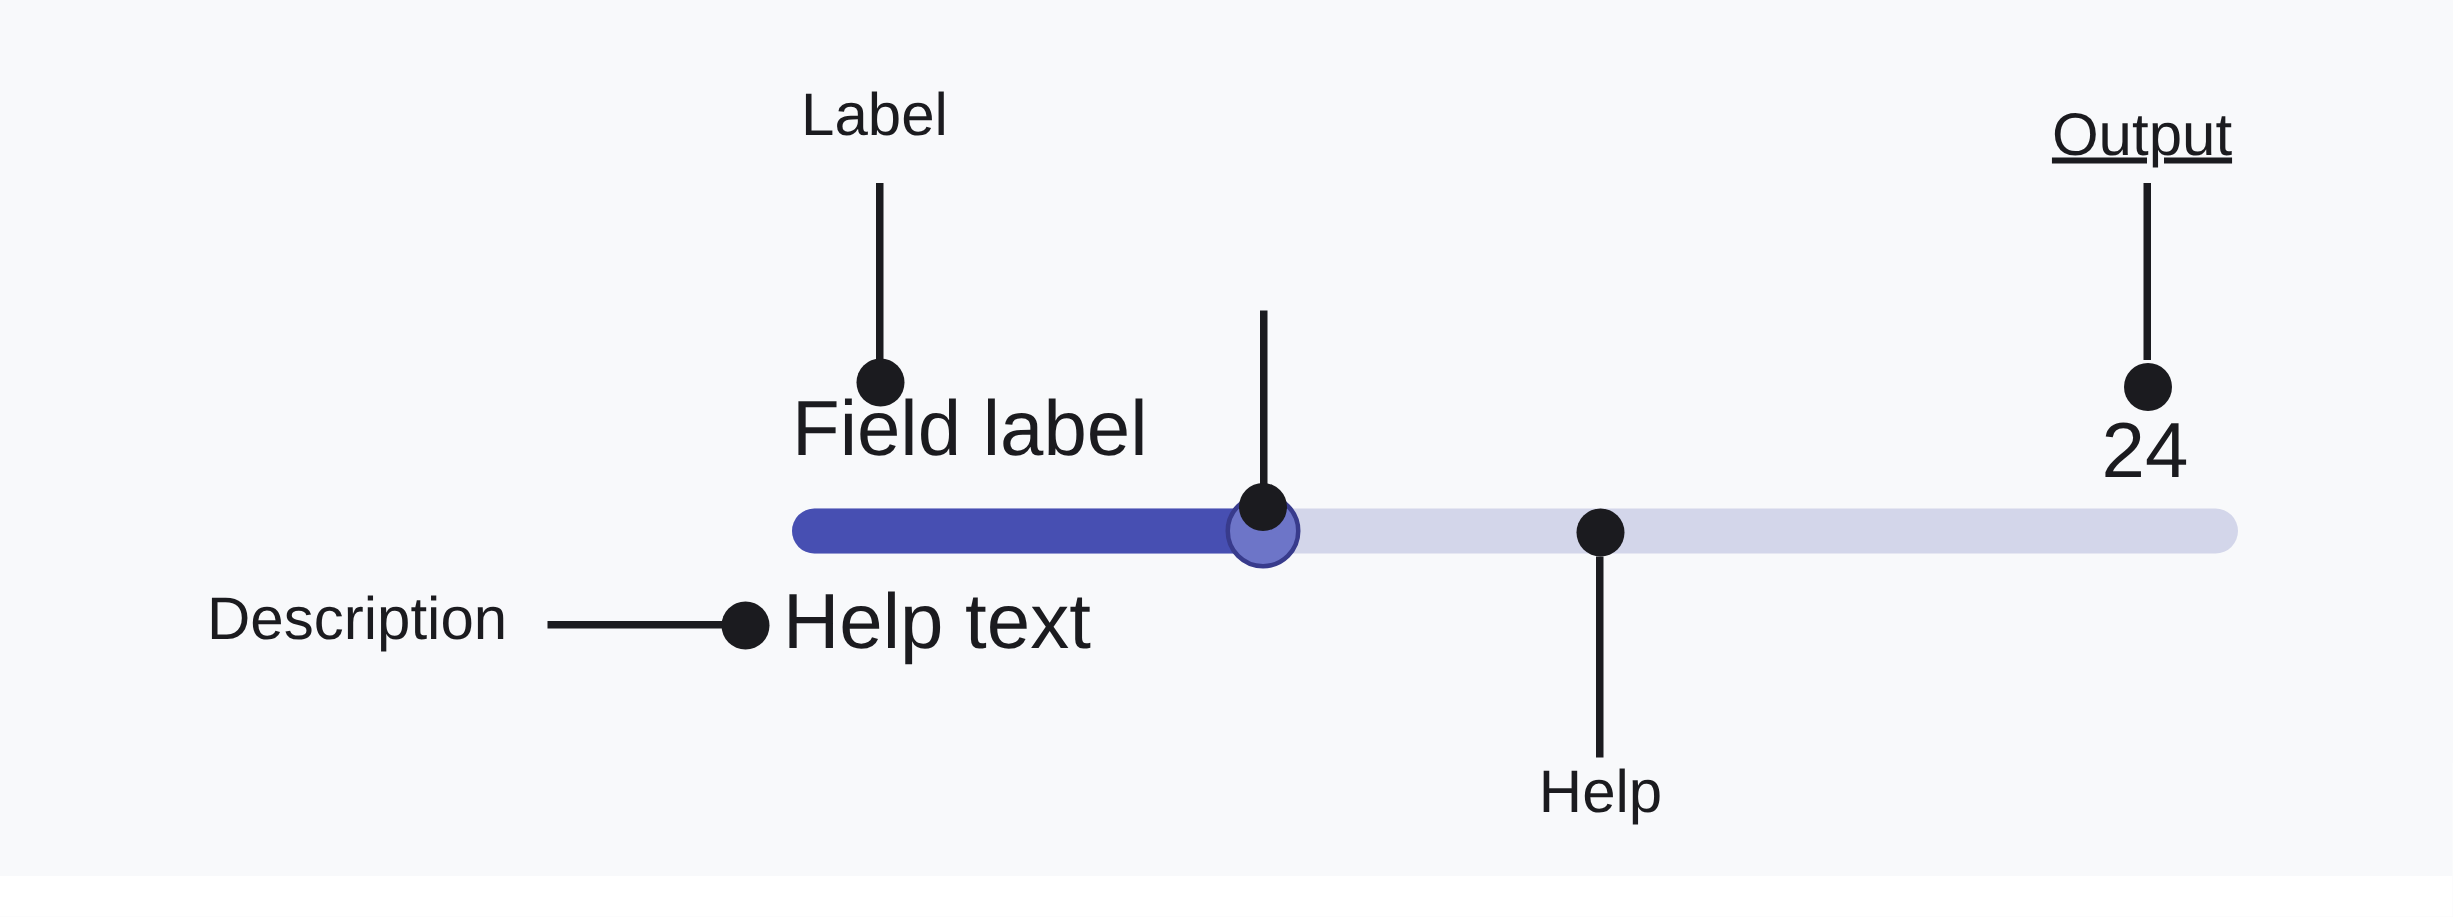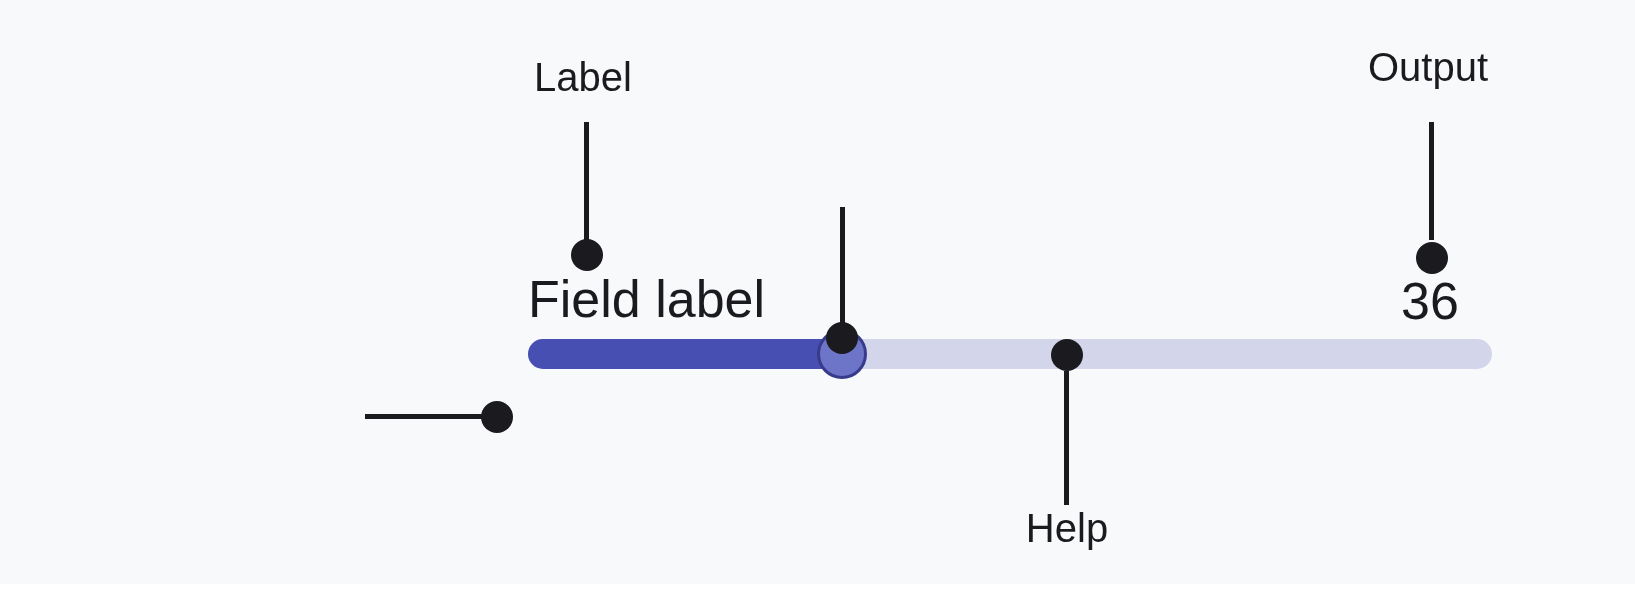--- a/index.html
+++ b/index.html
@@ -87,34 +87,34 @@
 
   
   #ann-label       { left: 583px;  top: 57px;  }
   #ann-label-line  { left: 584px;  top: 122px; height: 118px; }
   #ann-label-dot   { left: 571px;  top: 239px; }
 
   #ann-thumb       { left: 850px;  top: 160px; }
   #ann-thumb-line  { left: 840px;  top: 207px; height: 116px; }
   #ann-thumb-dot   { left: 826px;  top: 322px; }
 
-  #ann-output      { left: 1428px; top: 47px;  }
+  #ann-output      { left: 1428px; top: 70px; text-decoration: underline;  }
   #ann-output-line { left: 1429px; top: 122px; height: 118px; }
   #ann-output-dot  { left: 1416px; top: 242px; }
 
   #ann-track-dot   { left: 1051px; top: 339px; }
   #ann-track-line  { left: 1064px; top: 371px; height: 134px; }
   #ann-track       { left: 1067px; top: 508px; }
 
   #ann-description { left: 138px;  top: 393px; }
   #ann-desc-line   { left: 365px;  top: 414px; width: 122px; }
   #ann-desc-dot    { left: 481px;  top: 401px; }
 
   
-  #field-label  { left: 528px;  top: 273px; }
+  #field-label  { left: 528px;  top: 260px; }
   #output-value { left: 1430px; top: 275px; }
   #help-text    { left: 522px;  top: 389px; }
 </style>
 </head>
 <body>
 
 <div class="canvas">
 
   <div class="ann centered" id="ann-label">Label</div>
   <div class="vline" id="ann-label-line"></div>
@@ -124,27 +124,29 @@
   <div class="dot" id="ann-thumb-dot"></div>
 
   <div class="ann centered" id="ann-output">Output</div>
   <div class="vline" id="ann-output-line"></div>
   <div class="dot" id="ann-output-dot"></div>
 
   <div class="dot" id="ann-track-dot"></div>
   <div class="vline" id="ann-track-line"></div>
   <div class="ann centered" id="ann-track">Help</div>
 
+  <div class="ann" id="ann-description">Description</div>
   <div class="hline" id="ann-desc-line"></div>
   <div class="dot" id="ann-desc-dot"></div>
 
   <div class="comp-text" id="field-label">Field label</div>
 
-  <div class="comp-text centered" id="output-value">36</div>
+  <div class="comp-text centered" id="output-value">24</div>
 
   <div class="track">
     <div class="track-fill" style="width: 32.6%;"></div>
   </div>
 
   <div class="thumb"></div>
 
+  <div class="comp-text" id="help-text">Help text</div>
 
 </div>
 
 </body></html>

